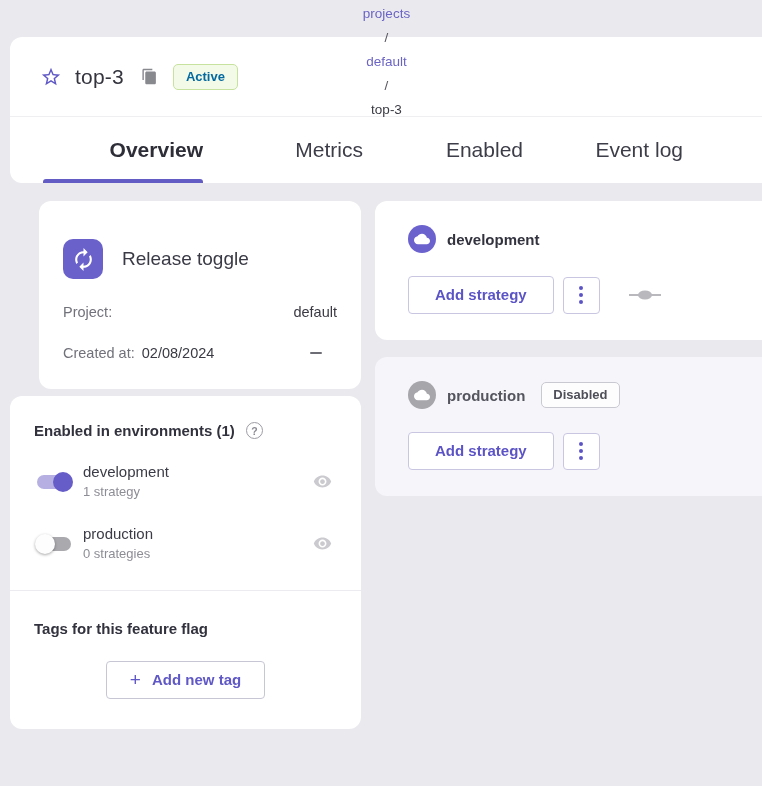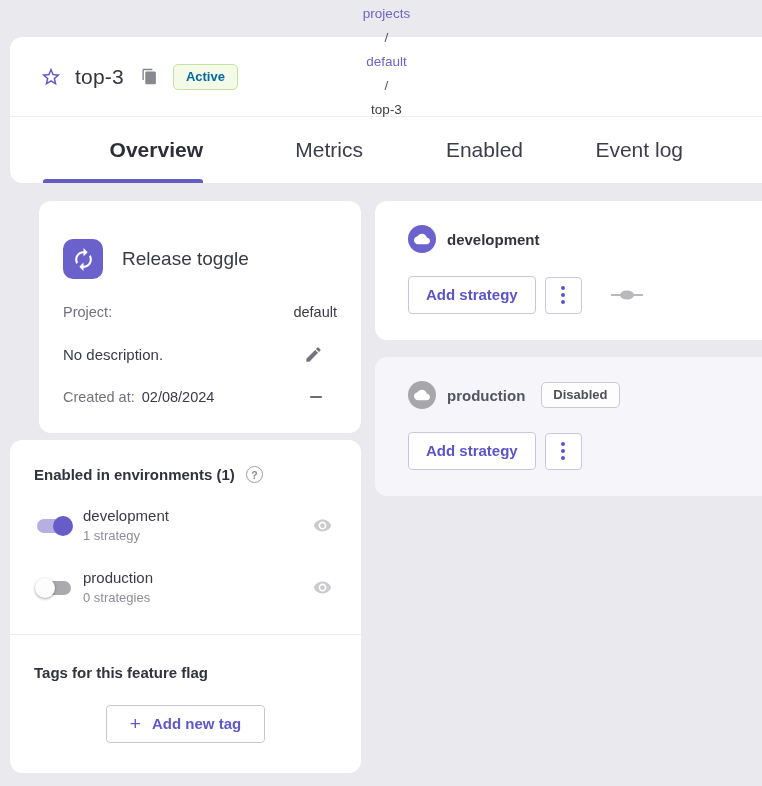--- a/index.html
+++ b/index.html
@@ -79,21 +79,21 @@
   .strat-card.prod { background: #f6f6fa; margin-top: 17px; }
   .strat-head { display: flex; align-items: center; gap: 11px; }
   .cloud-circle { width: 28px; height: 28px; border-radius: 50%; display: flex; align-items: center; justify-content: center; flex: none; }
   .cloud-circle.purple { background: #6b62ce; }
   .cloud-circle.gray { background: #a6a6ab; }
   .cloud-circle svg { width: 16px; height: 16px; color: #fff; }
   .strat-env-name { font-size: 15px; font-weight: 700; color: #33333f; }
   .strat-card.prod .strat-env-name { color: #55555f; }
   .disabled-badge { margin-left: 5px; padding: 4px 11px 5px; font-size: 13px; font-weight: 700; color: #4f4f59; background: #fdfdfe; border: 1px solid #c9c9d2; border-radius: 5px; }
   .strat-actions { display: flex; align-items: center; gap: 9px; margin-top: 23px; }
-  .add-strategy-btn { padding: 9px 17px 10px; background: #fff; border: 1px solid #c9c6e2; border-radius: 4px; color: #5c54c6; font-weight: 700; font-size: 15px; font-family: inherit; cursor: pointer; }
+  .add-strategy-btn { padding: 9px 26px 10px; background: #fff; border: 1px solid #c9c6e2; border-radius: 4px; color: #5c54c6; font-weight: 700; font-size: 15px; font-family: inherit; cursor: pointer; }
   .kebab-btn { width: 37px; height: 37px; background: #fff; border: 1px solid #c9c6e2; border-radius: 4px; display: flex; flex-direction: column; align-items: center; justify-content: center; gap: 3px; cursor: pointer; }
   .kebab-btn i { width: 4px; height: 4px; border-radius: 50%; background: #5c54c6; }
   .connector { margin-left: 20px; flex: none; }
 </style>
 </head>
 <body>
 
 <nav class="breadcrumb">
   <a class="crumb-link">projects</a>
   <span class="crumb-sep">/</span>
@@ -146,28 +146,20 @@
               <path d="M12 6v3l4-4-4-4v3c-4.42 0-8 3.58-8 8 0 1.57.46 3.03 1.24 4.26L6.7 14.8c-.45-.83-.7-1.79-.7-2.8 0-3.31 2.69-6 6-6zm6.76 1.74L17.3 9.2c.44.84.7 1.79.7 2.8 0 3.31-2.69 6-6 6v-3l-4 4 4 4v-3c4.42 0 8-3.58 8-8 0-1.57-.46-3.03-1.24-4.26z"></path>
             </svg>
         </span>
         <span class="type-name">Release toggle</span>
       </div>
       <div class="meta-row">
         <span class="meta-label">Project:</span>
         <span class="meta-value">default</span>
       </div>
       <div class="meta-row">
-        <span class="desc-text">No description.</span>
-        <span class="edit-btn">
-          <svg viewBox="0 0 24 24" fill="currentColor">
-              <path d="M3 17.25V21h3.75L17.81 9.94l-3.75-3.75L3 17.25zM20.71 7.04c.39-.39.39-1.02 0-1.41l-2.34-2.34a.996.996 0 0 0-1.41 0l-1.83 1.83 3.75 3.75 1.83-1.83z"></path>
-            </svg>
-        </span>
-      </div>
-      <div class="meta-row">
         <span class="created-group">
           <span class="meta-label">Created at:</span>
           <span class="meta-value">02/08/2024</span>
         </span>
         <span class="collapse-dash"></span>
       </div>
     </section>
 
     <section class="card env-card">
       <div class="panel-title">

